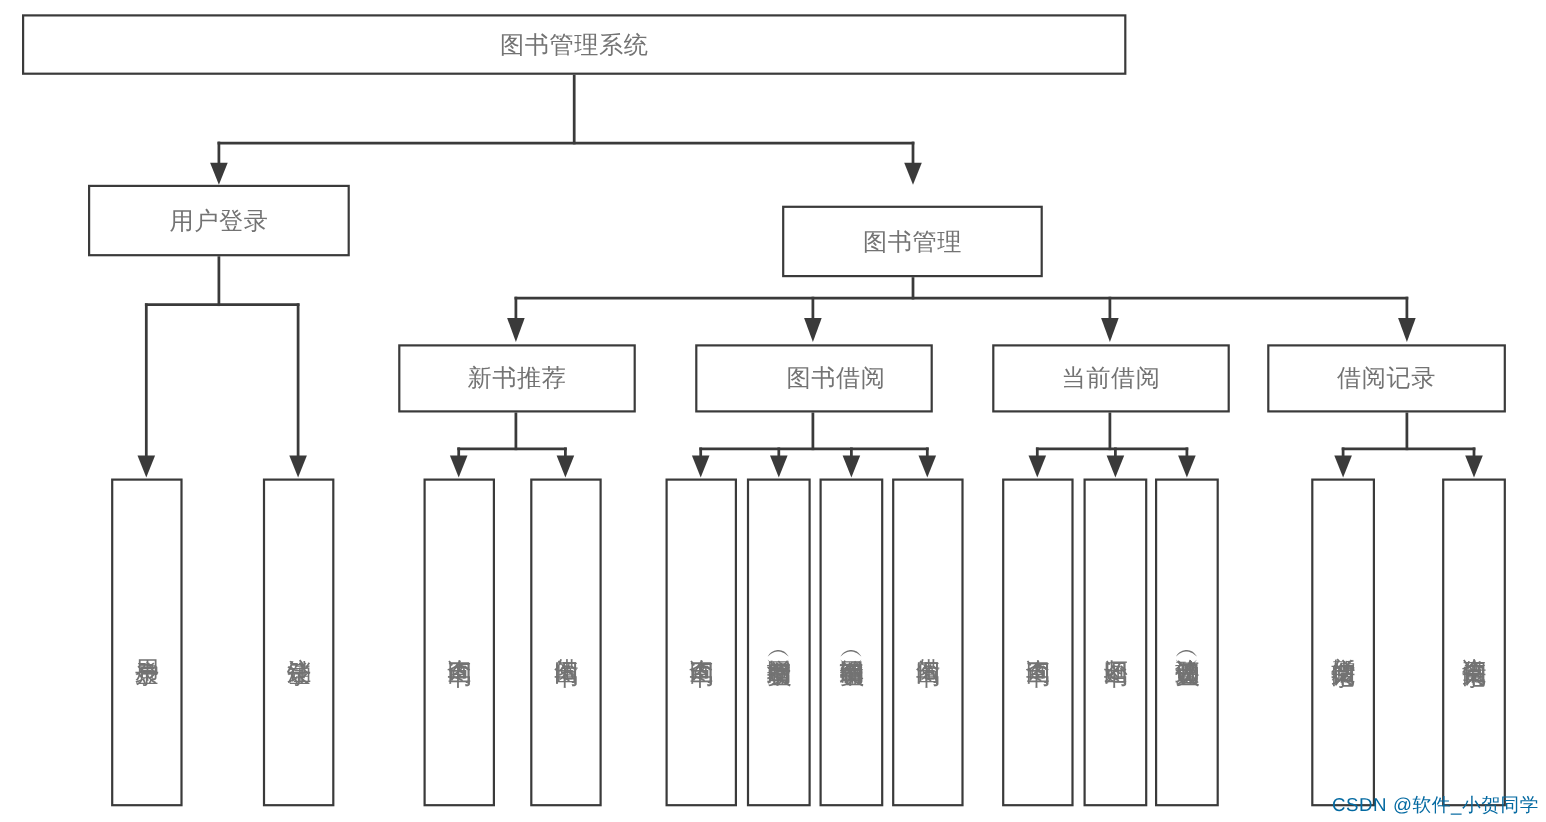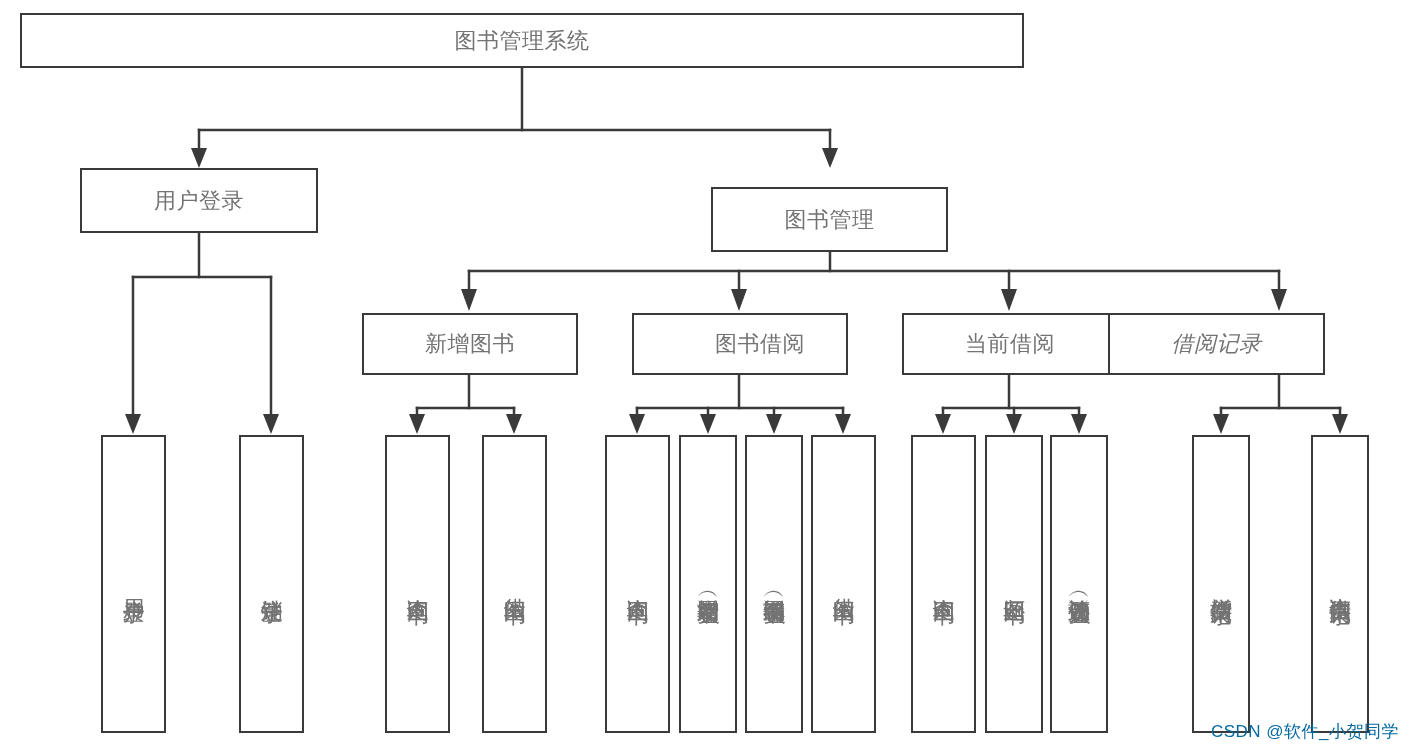--- a/index.html
+++ b/index.html
@@ -160,29 +160,29 @@
   </div>
 
   <div class="node" style="left:80px; top:168px; width:238px; height:65px;">
     <span class="node-label">用户登录</span>
   </div>
   <div class="node" style="left:711px; top:168px; width:237px; height:65px;margin-top:19px;">
     <span class="node-label">图书管理</span>
   </div>
 
   <div class="node" style="left:362px; top:313px; width:216px; height:62px;">
-    <span class="node-label">新增图书</span>
+    <span class="node-label">新书推荐</span>
   </div>
   <div class="node" style="left:632px; top:313px; width:216px; height:62px;padding-left:40px;">
     <span class="node-label">图书借阅</span>
   </div>
   <div class="node" style="left:902px; top:313px; width:216px; height:62px;">
     <span class="node-label">当前借阅</span>
   </div>
-  <div class="node" style="left:1108px; top:313px; width:217px; height:62px;font-style:italic;">
+  <div class="node" style="left:1152px; top:313px; width:217px; height:62px;">
     <span class="node-label">借阅记录</span>
   </div>
 
   <div class="node vertical" style="left:101px; top:435px; width:65px; height:298px;">
     <span class="node-label">用户登录</span>
   </div>
   <div class="node vertical" style="left:239px; top:435px; width:65px; height:298px;">
     <span class="node-label">注销登录</span>
   </div>
 

